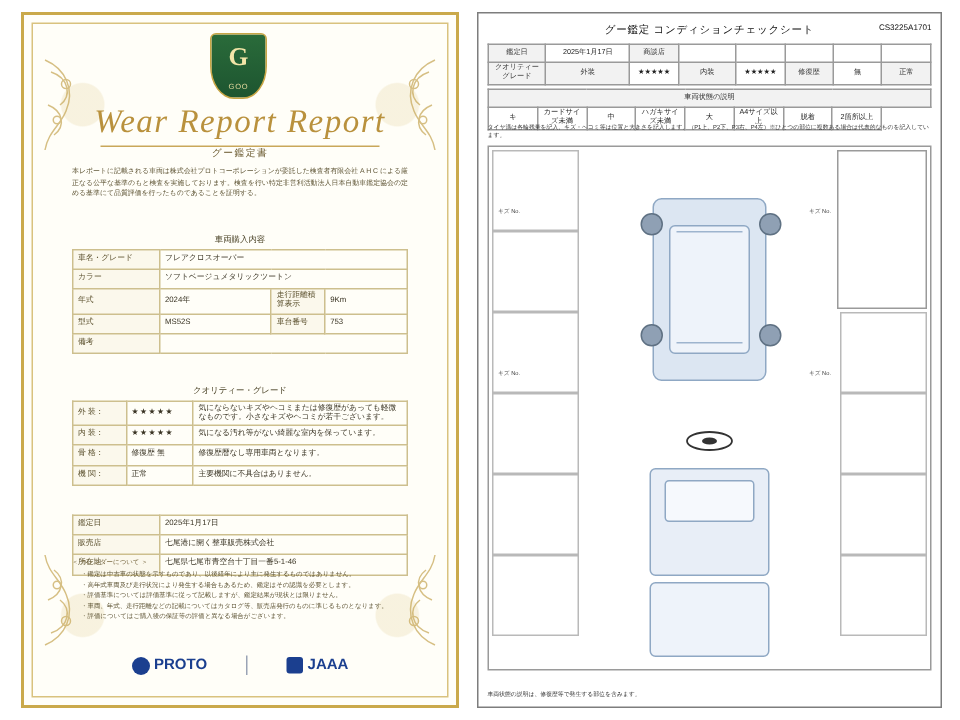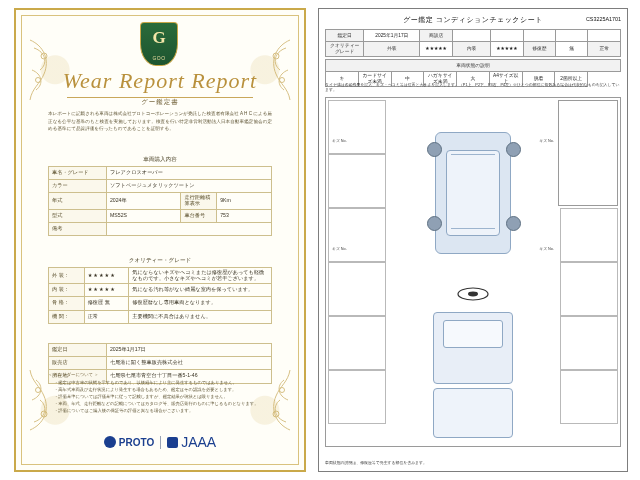--- a/index.html
+++ b/index.html
@@ -80,26 +80,26 @@
   #notes{
     position:absolute;left:26px;right:26px;top:356px;
     font-size:4.3px;line-height:1.55;color:#5d5333;
   }
   #notes .nh{color:#6b5a30;margin-bottom:1px;}
   #notes ul{margin:0;padding-left:6px;list-style:none;}
   #notes li{margin-bottom:.5px;}
 
   #logos{
     position:absolute;left:0;right:0;bottom:14px;
-    display:flex;justify-content:center;align-items:center;gap:6px;
+    display:flex;justify-content:center;align-items:center;gap:26px;
   }
   .logo-proto{display:flex;align-items:center;gap:3px;color:#1b3f8f;font-weight:bold;font-size:10px;font-family:"Liberation Sans",sans-serif;}
   .logo-proto .dot{width:12px;height:12px;border-radius:50%;background:#1b3f8f;}
   .logo-sep{width:1px;height:13px;background:#9aa3b5;}
-  .logo-jaaa{display:flex;align-items:center;gap:3px;color:#1b3f8f;font-weight:normal;font-size:14px;}
+  .logo-jaaa{display:flex;align-items:center;gap:3px;color:#1b3f8f;font-weight:bold;font-size:10px;}
   .logo-jaaa .sq{width:11px;height:11px;background:#1b3f8f;border-radius:2px;}
 
   
   #right{
     position:absolute;left:318px;top:8px;width:310px;height:464px;
     background:#ffffff;border:1px solid #7d7d7d;box-sizing:border-box;
   }
   .rt{border-collapse:collapse;width:100%;table-layout:fixed;}
   .rt td{border:.7px solid #9a9a9a;font-size:4.8px;color:#222;padding:1px 2px;line-height:1.2;height:9px;}
   .rt td.k{background:#f2f2f2;text-align:center;color:#333;}

